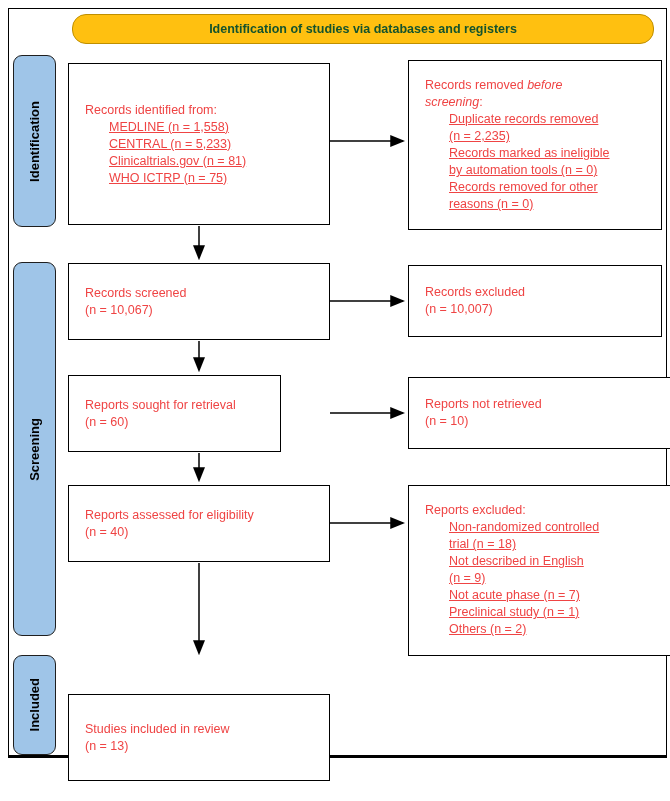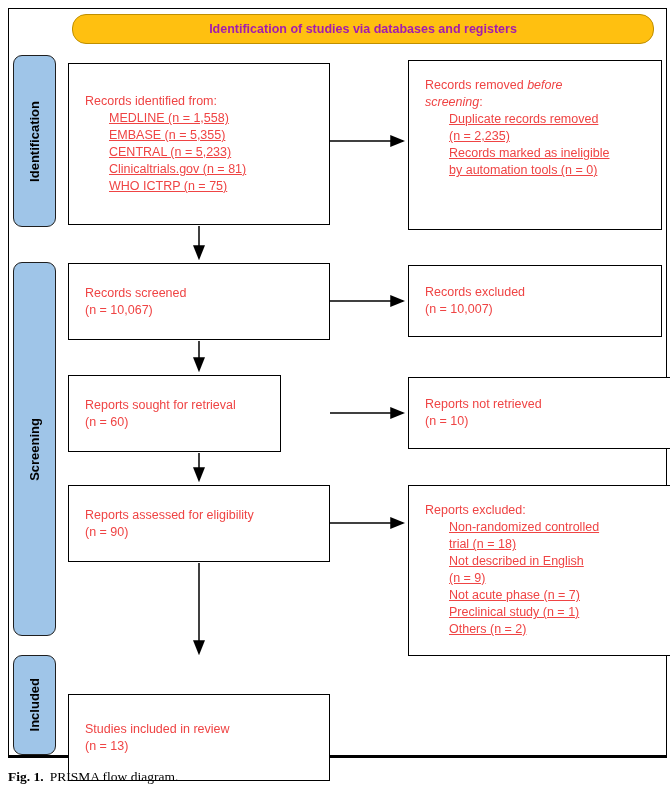--- a/index.html
+++ b/index.html
@@ -12,21 +12,21 @@
 
   .frame {
     position:absolute; left:8px; top:8px; width:659px; height:750px;
     border:1.5px solid #000; border-bottom-width:3px; background:#fff;
   }
 
   .banner {
     position:absolute; left:72px; top:14px; width:582px; height:30px;
     background:#FFC010; border:1.3px solid #BF8F00; border-radius:14px;
     display:flex; align-items:center; justify-content:center;
-    font-weight:bold; font-size:12.5px; color:#a21caf;
+    font-weight:bold; font-size:12.5px; color:#14532d;
   }
 
   .stage {
     position:absolute; left:13px; width:43px;
     background:#9FC5E8; border:1.5px solid #1f1f1f; border-radius:9px;
     display:flex; align-items:center; justify-content:center;
   }
   .stage span {
     writing-mode:vertical-rl; transform:rotate(180deg);
     font-weight:bold; font-size:13px; color:#000; white-space:nowrap;
@@ -82,33 +82,34 @@
   <div class="stage stage-screening">
     <span>Screening</span>
   </div>
   <div class="stage stage-included">
     <span>Included</span>
   </div>
 
   <div class="fbox box-identified center-v">
     <div class="label">Records identified from:</div>
     <div class="item">MEDLINE (n = 1,558)</div>
-    <div class="item">EMBASE (n = 5,355)</div>
     <div class="item">CENTRAL (n = 5,233)</div>
     <div class="item">Clinicaltrials.gov (n = 81)</div>
     <div class="item">WHO ICTRP (n = 75)</div>
   </div>
 
   <div class="fbox box-removed">
     <div class="label"><span>Records removed </span><span class="italic">before
 screening</span><span>:</span></div>
     <div class="item">Duplicate records removed
 (n = 2,235)</div>
     <div class="item">Records marked as ineligible
 by automation tools (n = 0)</div>
+    <div class="item">Records removed for other
+reasons (n = 0)</div>
   </div>
 
   <div class="fbox box-screened center-v">
     <div class="label">Records screened
 (n = 10,067)</div>
   </div>
 
   <div class="fbox box-records-excluded center-v">
     <div class="label">Records excluded
 (n = 10,007)</div>
@@ -119,21 +120,21 @@
 (n = 60)</div>
   </div>
 
   <div class="fbox box-not-retrieved center-v">
     <div class="label">Reports not retrieved
 (n = 10)</div>
   </div>
 
   <div class="fbox box-assessed center-v">
     <div class="label">Reports assessed for eligibility
-(n = 90)</div>
+(n = 40)</div>
   </div>
 
   <div class="fbox box-reports-excluded">
     <div class="label">Reports excluded:</div>
     <div class="item">Non-randomized controlled
 trial (n = 18)</div>
     <div class="item">Not described in English
 (n = 9)</div>
     <div class="item">Not acute phase (n = 7)</div>
     <div class="item">Preclinical study (n = 1)</div>
@@ -154,17 +155,14 @@
     <line x1="330" y1="141" x2="403" y2="141" marker-end="url(#ah)"></line>
     <line x1="199" y1="226" x2="199" y2="258" marker-end="url(#ah)"></line>
     <line x1="330" y1="301" x2="403" y2="301" marker-end="url(#ah)"></line>
     <line x1="199" y1="341" x2="199" y2="370" marker-end="url(#ah)"></line>
     <line x1="330" y1="413" x2="403" y2="413" marker-end="url(#ah)"></line>
     <line x1="199" y1="453" x2="199" y2="480" marker-end="url(#ah)"></line>
     <line x1="330" y1="523" x2="403" y2="523" marker-end="url(#ah)"></line>
     <line x1="199" y1="563" x2="199" y2="653" marker-end="url(#ah)"></line>
   </svg>
 
-  <div class="caption">
-    <b>Fig. 1.</b><span>PRISMA flow diagram.</span>
-  </div>
 
 </div>
 
 </body></html>

